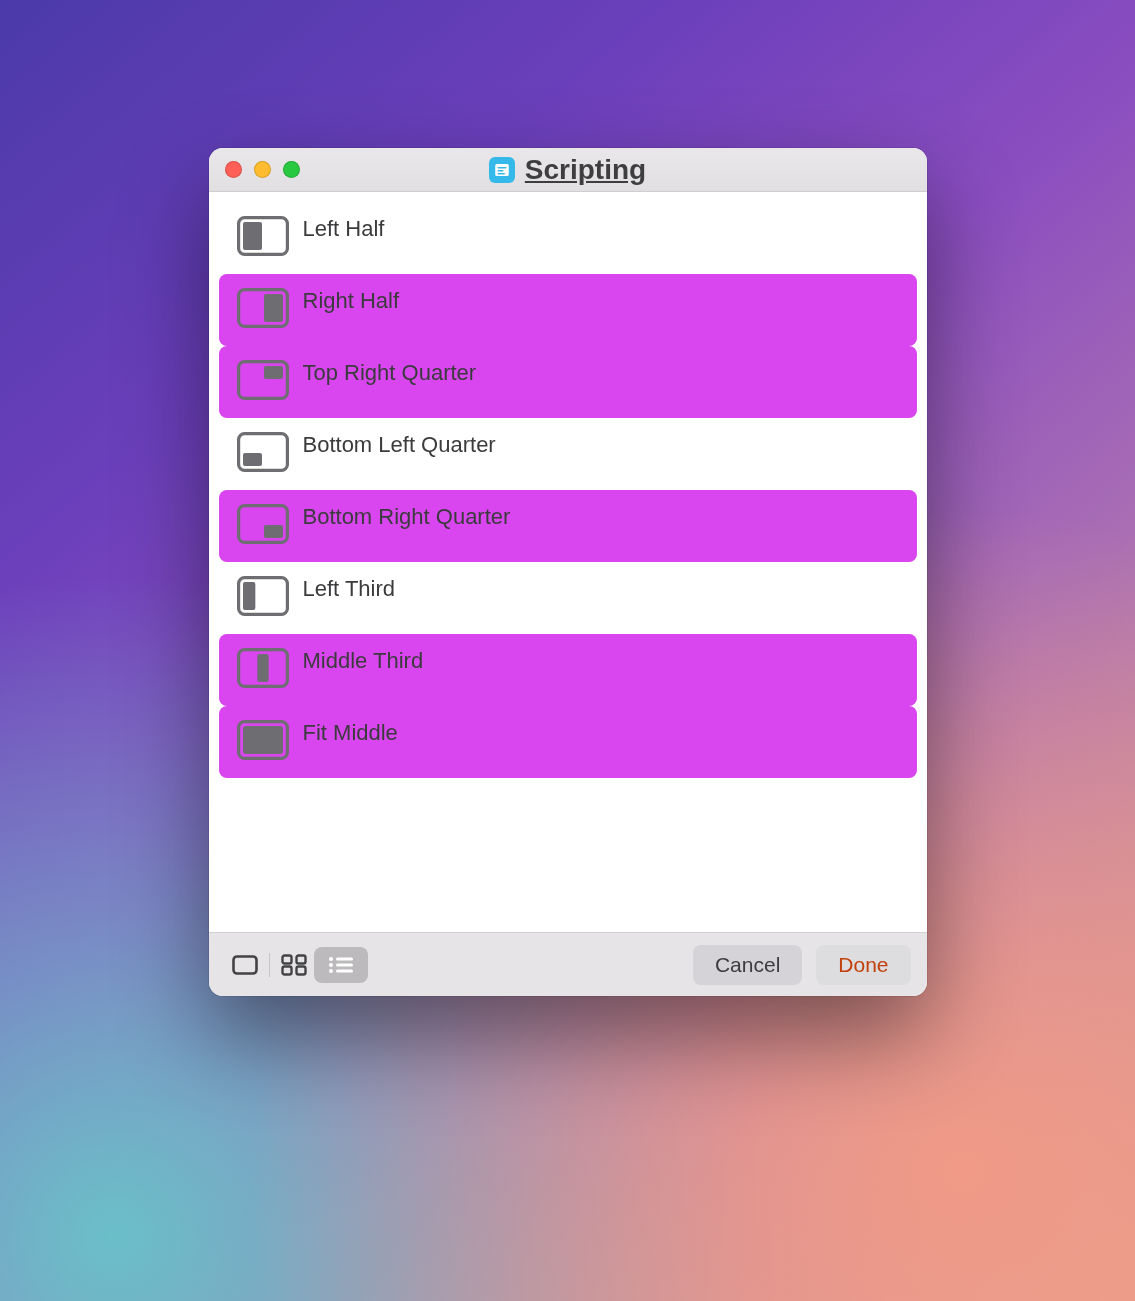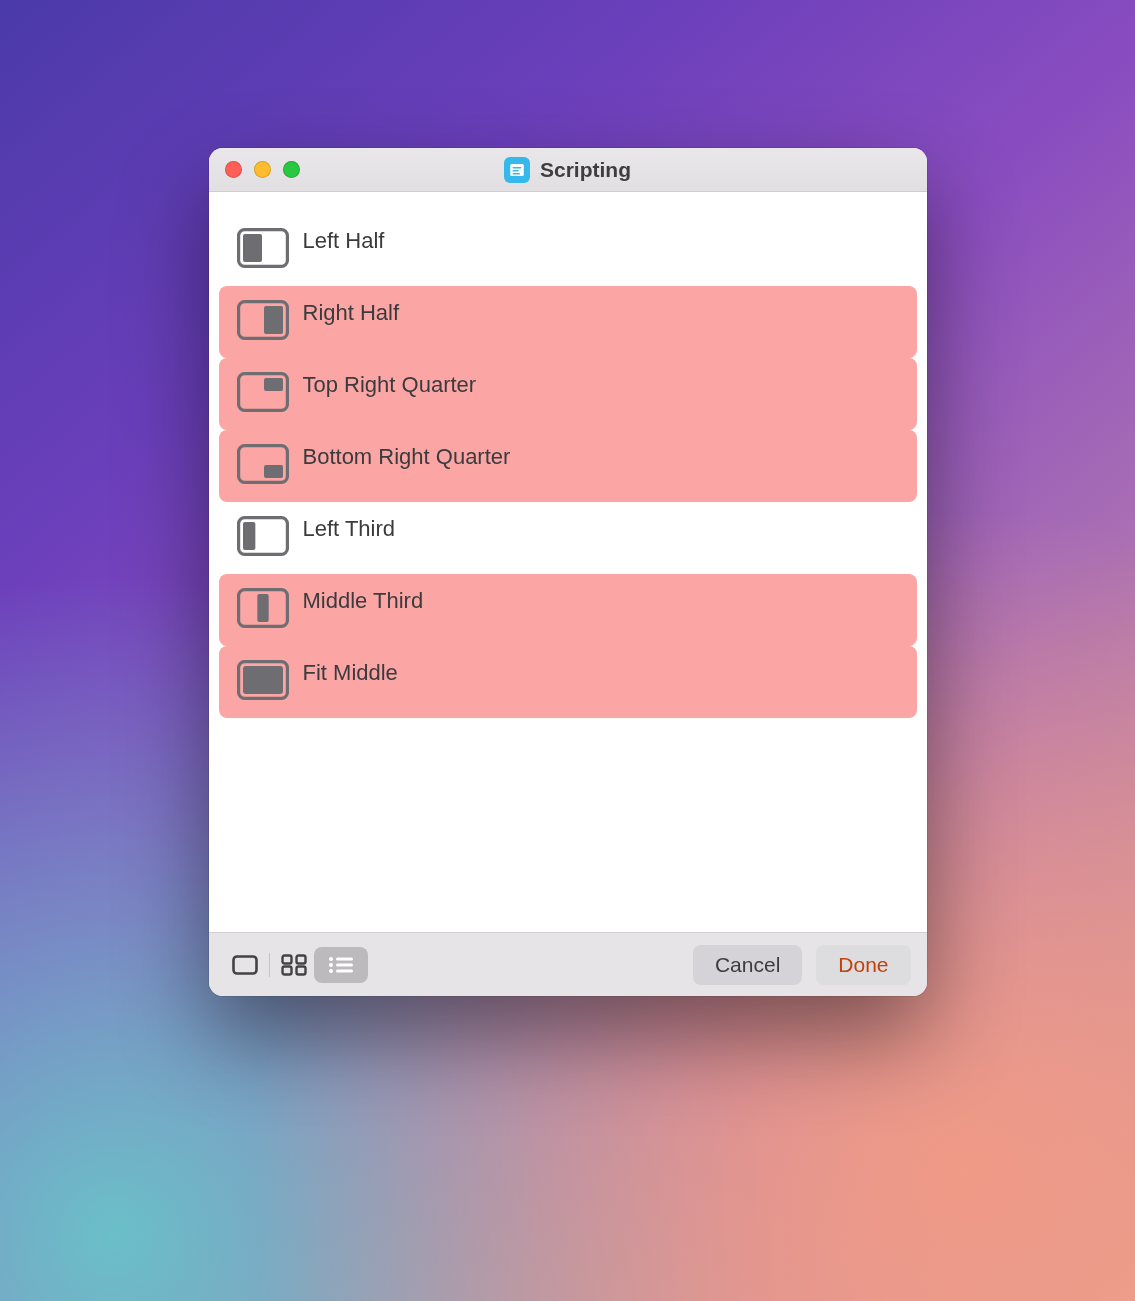--- a/index.html
+++ b/index.html
@@ -56,41 +56,42 @@
     display: flex; align-items: center; gap: 10px;
   }
   .title-icon {
     width: 26px; height: 26px;
     border-radius: 6px;
     background: #35b9ea;
     display:flex; align-items:center; justify-content:center;
   }
   .title-icon svg { width: 18px; height: 18px; }
   .title-text {
-    font-size: 21px;
+    font-size: 28px;
     font-weight: 700;
     color: #3e3d40;
+    text-decoration: underline;
   }
 
   .content {
     flex: 1;
     overflow-y: auto;
-    padding-top: 22px;
+    padding-top: 10px;
     text-align: right;
   }
   .list-row {
     display: flex;
     align-items: center;
     min-height: 72px;
     padding: 12px 18px;
     margin: 0 10px;
     border-radius: 8px;
   }
   .list-row.alt {
-    background: #fca5a5;
+    background: #d946ef;
   }
   .row-icon {
     width: 52px; height: 40px;
     flex-shrink: 0;
     margin-right: 14px;
   }
   .row-icon rect.frame {
     fill: none; stroke: #6d6d72; stroke-width: 3.2;
   }
   .row-icon rect.fill {
@@ -190,20 +191,27 @@
             </svg></span>
           <span class="row-label">Right Half</span>
         </div>
         <div class="list-row alt">
           <span><svg class="row-icon" viewBox="0 0 52 40">
               <rect class="frame" x="1.6" y="1.6" width="48.8" height="36.8" rx="6"></rect>
               <rect class="fill" x="27" y="6" width="19" height="13" rx="2"></rect>
             </svg></span>
           <span class="row-label">Top Right Quarter</span>
         </div>
+        <div class="list-row">
+          <span><svg class="row-icon" viewBox="0 0 52 40">
+              <rect class="frame" x="1.6" y="1.6" width="48.8" height="36.8" rx="6"></rect>
+              <rect class="fill" x="6" y="21" width="19" height="13" rx="2"></rect>
+            </svg></span>
+          <span class="row-label">Bottom Left Quarter</span>
+        </div>
         <div class="list-row alt">
           <span><svg class="row-icon" viewBox="0 0 52 40">
               <rect class="frame" x="1.6" y="1.6" width="48.8" height="36.8" rx="6"></rect>
               <rect class="fill" x="27" y="21" width="19" height="13" rx="2"></rect>
             </svg></span>
           <span class="row-label">Bottom Right Quarter</span>
         </div>
         <div class="list-row">
           <span><svg class="row-icon" viewBox="0 0 52 40">
               <rect class="frame" x="1.6" y="1.6" width="48.8" height="36.8" rx="6"></rect>

